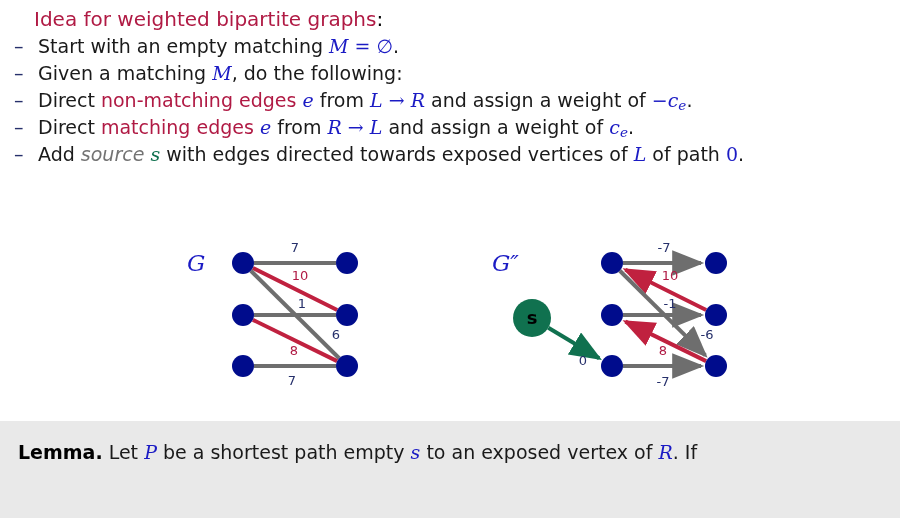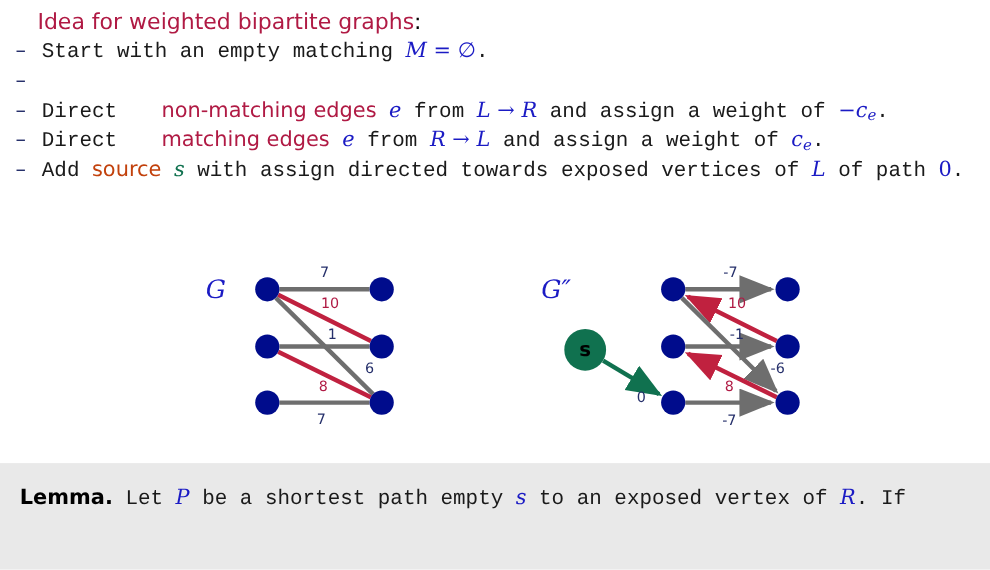--- a/index.html
+++ b/index.html
@@ -42,34 +42,34 @@
     font-size: 19px;
     line-height: 27px;
     white-space: nowrap;
   }
   .bullet-dash {
     color: #26306b;
     width: 24px;
     flex: 0 0 24px;
     font-size: 19px;
   }
-  .bullet-text { color: #1a1a1a; font-family: Liberation Mono, monospace; }
+  .bullet-text { color: #1a1a1a; }
 
   .mth {
     font-family: "DejaVu Serif", serif;
     font-style: italic;
     color: #1b1bc4;
   }
   .mth-up {
     font-family: "DejaVu Serif", serif;
     font-style: normal;
     color: #1b1bc4;
   }
-  .red { color: #b01a44; margin-left: 29px; }
-  .green { color: #c2410c; }
+  .red { color: #b01a44; }
+  .green { color: #737373; font-style: italic; }
   .sub {
     font-size: 0.72em;
     vertical-align: -0.22em;
     font-family: "DejaVu Serif", serif;
     font-style: italic;
   }
 
   
   #figure-area {
     position: absolute;
@@ -125,32 +125,33 @@
 
 <div id="slide-title"><span class="hl">Idea for weighted bipartite graphs</span><span>:</span></div>
 
 <div id="bullet-list">
     <div class="bullet-row">
       <span class="bullet-dash">–</span>
       <span><span class="bullet-text">Start with an empty matching </span><span class="mth">M</span><span class="mth-up"> = </span><span class="mth-up">∅</span><span class="bullet-text">.</span></span>
     </div>
     <div class="bullet-row">
       <span class="bullet-dash">–</span>
+      <span><span class="bullet-text">Given a matching </span><span class="mth">M</span><span class="bullet-text">, do the following:</span></span>
     </div>
     <div class="bullet-row">
       <span class="bullet-dash">–</span>
       <span><span class="bullet-text">Direct </span><span class="red">non-matching edges</span><span class="bullet-text"> </span><span class="mth">e</span><span class="bullet-text"> from </span><span class="mth">L</span><span class="mth-up"> → </span><span class="mth">R</span><span class="bullet-text"> and assign a weight of </span><span class="mth">−c</span><span class="mth sub">e</span><span class="bullet-text">.</span></span>
     </div>
     <div class="bullet-row">
       <span class="bullet-dash">–</span>
       <span><span class="bullet-text">Direct </span><span class="red">matching edges</span><span class="bullet-text"> </span><span class="mth">e</span><span class="bullet-text"> from </span><span class="mth">R</span><span class="mth-up"> → </span><span class="mth">L</span><span class="bullet-text"> and assign a weight of </span><span class="mth">c</span><span class="mth sub">e</span><span class="bullet-text">.</span></span>
     </div>
     <div class="bullet-row">
       <span class="bullet-dash">–</span>
-      <span><span class="bullet-text">Add </span><span class="green">source</span><span class="bullet-text"> </span><span class="mth" style="color: rgb(16, 113, 79);">s</span><span class="bullet-text"> with assign directed towards exposed vertices of </span><span class="mth">L</span><span class="bullet-text"> of path </span><span class="mth-up">0</span><span class="bullet-text">.</span></span>
+      <span><span class="bullet-text">Add </span><span class="green">source</span><span class="bullet-text"> </span><span class="mth" style="color: rgb(16, 113, 79);">s</span><span class="bullet-text"> with edges directed towards exposed vertices of </span><span class="mth">L</span><span class="bullet-text"> of path </span><span class="mth-up">0</span><span class="bullet-text">.</span></span>
     </div>
   </div>
 
 <div id="figure-area">
   <svg width="900" height="176" viewBox="0 0 900 176" xmlns="http://www.w3.org/2000/svg">
     <defs>
       <marker id="arrow-grey" markerWidth="9" markerHeight="9" refX="7.2" refY="3.2" orient="auto">
         <path d="M0,0 L8,3.2 L0,6.4 Z" fill="#6e6e6e"></path>
       </marker>
       <marker id="arrow-red" markerWidth="9" markerHeight="9" refX="7.2" refY="3.2" orient="auto">

